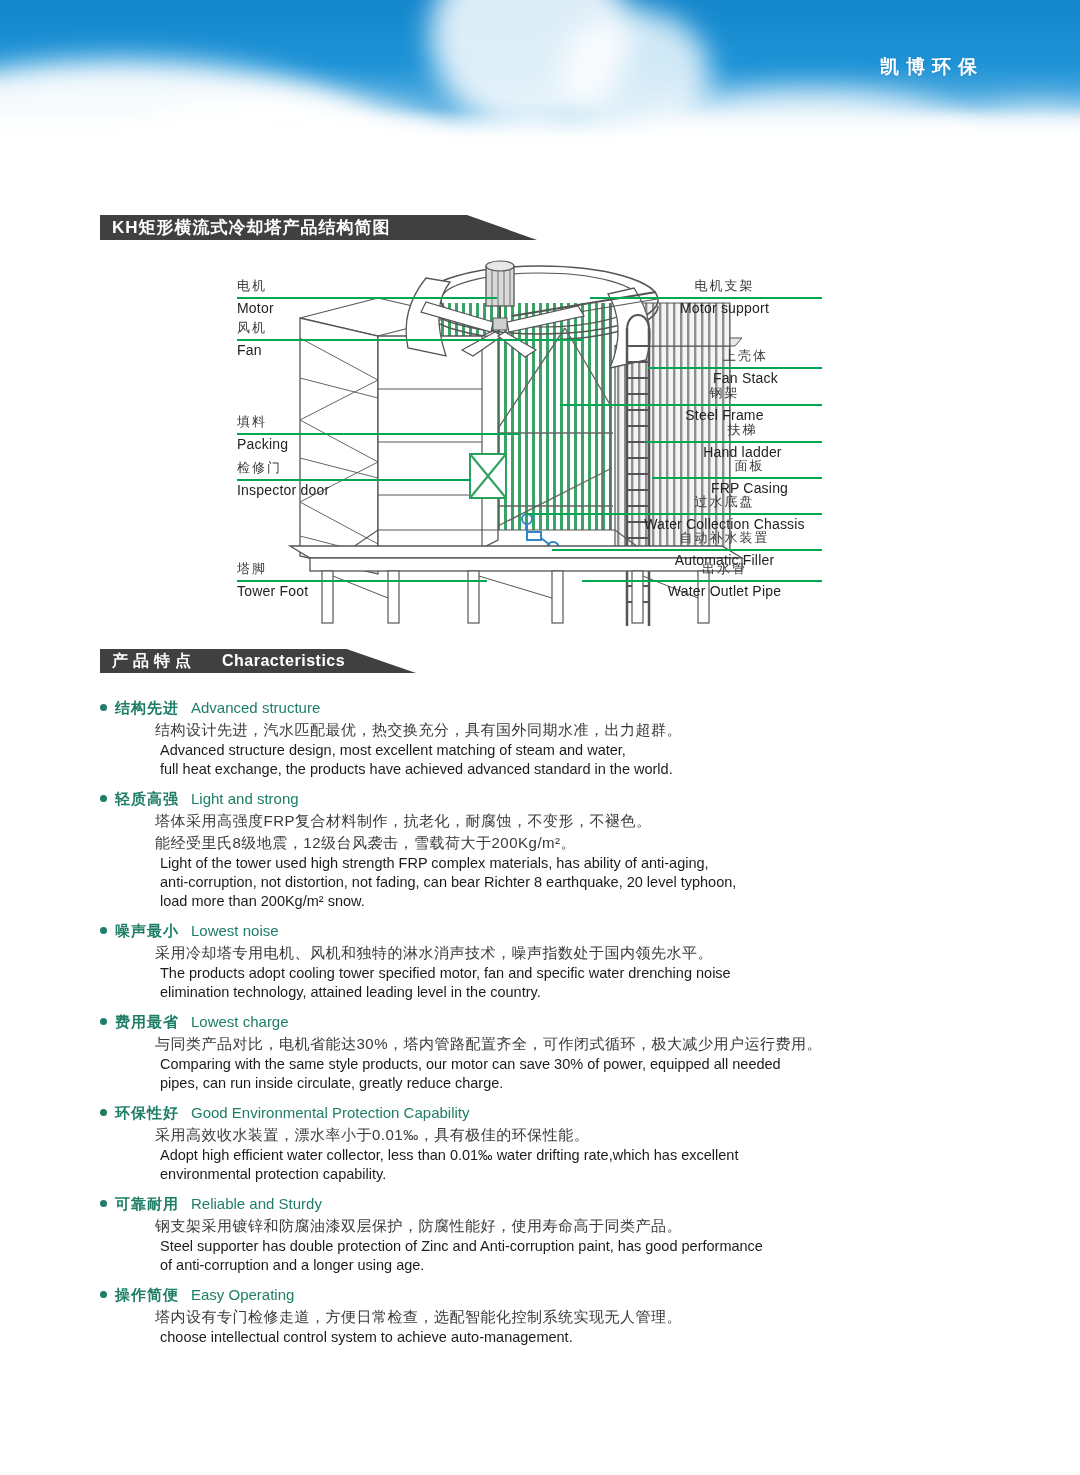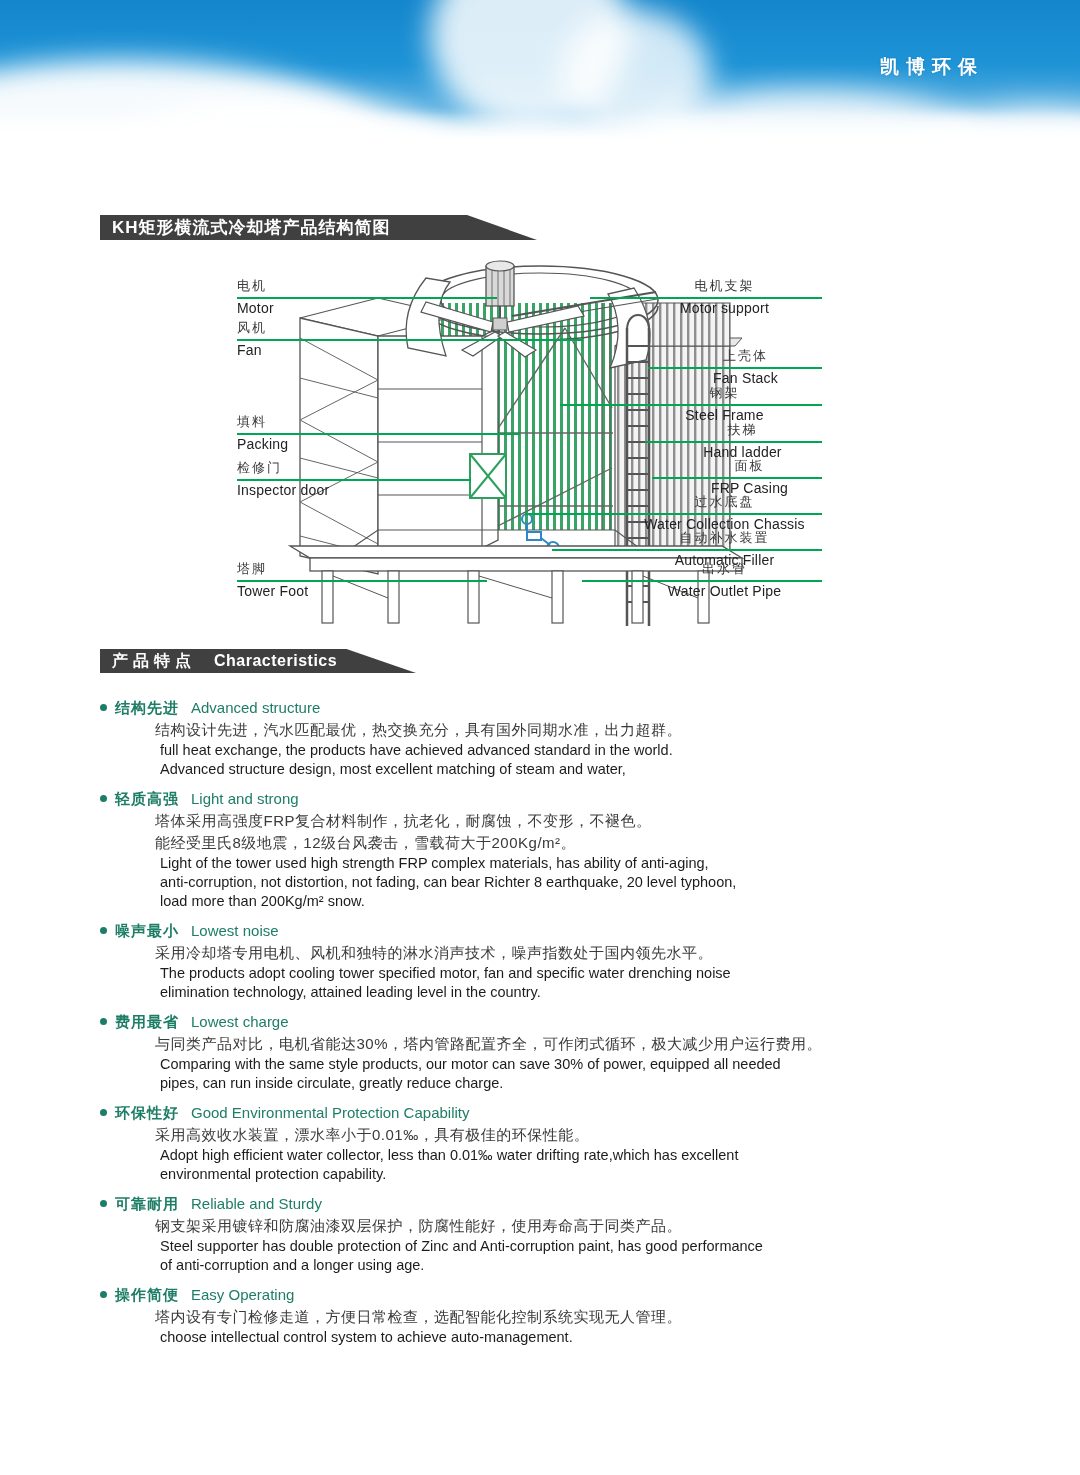--- a/index.html
+++ b/index.html
@@ -14,21 +14,21 @@
   #logo{position:absolute;top:54px;right:96px;color:#fff;font-size:19px;font-weight:bold;
         letter-spacing:7px;text-shadow:0 0 2px rgba(0,60,120,.25);}
   
   .bar{position:absolute;background:#404040;color:#fff;white-space:nowrap;}
   #bar1{left:100px;top:215px;width:437px;height:25px;line-height:25px;
         clip-path:polygon(0 0,84% 0,100% 100%,0 100%);
         font-size:17px;font-weight:bold;letter-spacing:1px;padding-left:12px;box-sizing:border-box;}
   #bar2{left:100px;top:649px;width:316px;height:24px;line-height:24px;
         clip-path:polygon(0 0,78% 0,100% 100%,0 100%);
         font-size:16px;font-weight:bold;box-sizing:border-box;padding-left:12px;}
-  #bar2 .cn{letter-spacing:5px;} #bar2 .en{margin-left:18px;letter-spacing:.5px;font-weight:bold;}
+  #bar2 .cn{letter-spacing:5px;} #bar2 .en{margin-left:26px;letter-spacing:.5px;font-weight:bold;}
   
   .lbl{position:absolute;}
   .lbl .cn{display:block;font-size:13px;color:#3a3a3a;letter-spacing:2px;margin-bottom:2px;}
   .lbl .lead{display:block;height:2px;background:#00a651;}
   .lbl .en{display:block;font-size:14px;color:#222;margin-top:1px;letter-spacing:.2px;}
   .lbl-r .cn,.lbl-r .en{width:195px;margin-left:auto;text-align:center;}
   .lbl{z-index:5;}
   #tower-svg{position:absolute;left:230px;top:258px;z-index:2;}
   
   #features{position:absolute;left:100px;top:697px;width:900px;}
@@ -276,22 +276,22 @@
   <div class="bar" id="bar2">
     <span class="cn">产品特点</span><span class="en">Characteristics</span>
   </div>
 
   <div id="features">
 
 
     <div class="feat">
       <div class="feat-h"><span class="bullet"></span><span class="t-cn">结构先进</span><span class="t-en">Advanced structure</span></div>
       <div class="cn-line">结构设计先进，汽水匹配最优，热交换充分，具有国外同期水准，出力超群。</div>
+      <div class="en-line">Advanced structure design, most excellent matching of steam and water,</div>
       <div class="en-line">full heat exchange, the products have achieved advanced standard in the world.</div>
-      <div class="en-line">Advanced structure design, most excellent matching of steam and water,</div>
     </div>
 
     <div class="feat">
       <div class="feat-h"><span class="bullet"></span><span class="t-cn">轻质高强</span><span class="t-en">Light and strong</span></div>
       <div class="cn-line">塔体采用高强度FRP复合材料制作，抗老化，耐腐蚀，不变形，不褪色。</div>
       <div class="cn-line">能经受里氏8级地震，12级台风袭击，雪载荷大于200Kg/m²。</div>
       <div class="en-line">Light of the tower used high strength FRP complex materials, has ability of anti-aging,</div>
       <div class="en-line">anti-corruption, not distortion, not fading, can bear Richter 8 earthquake, 20 level typhoon,</div>
       <div class="en-line">load more than 200Kg/m² snow.</div>
     </div>

